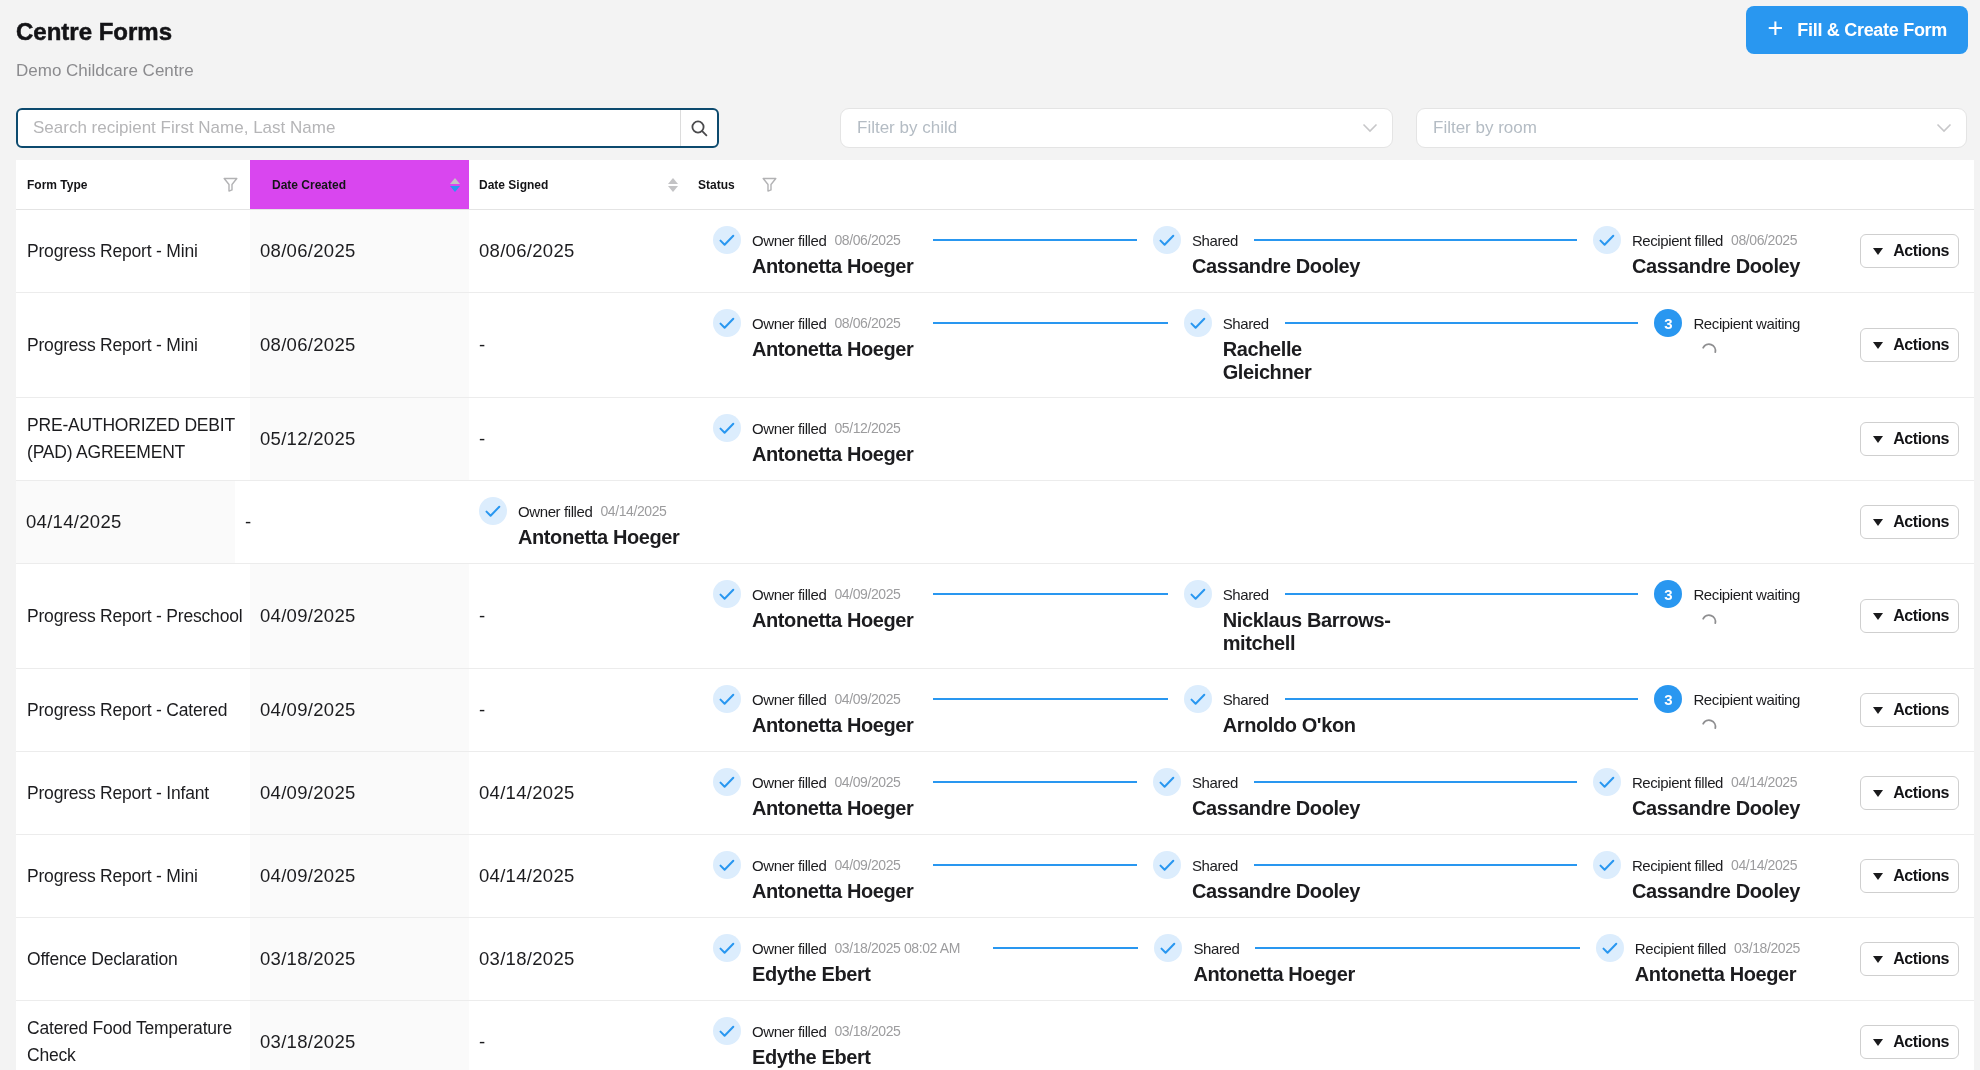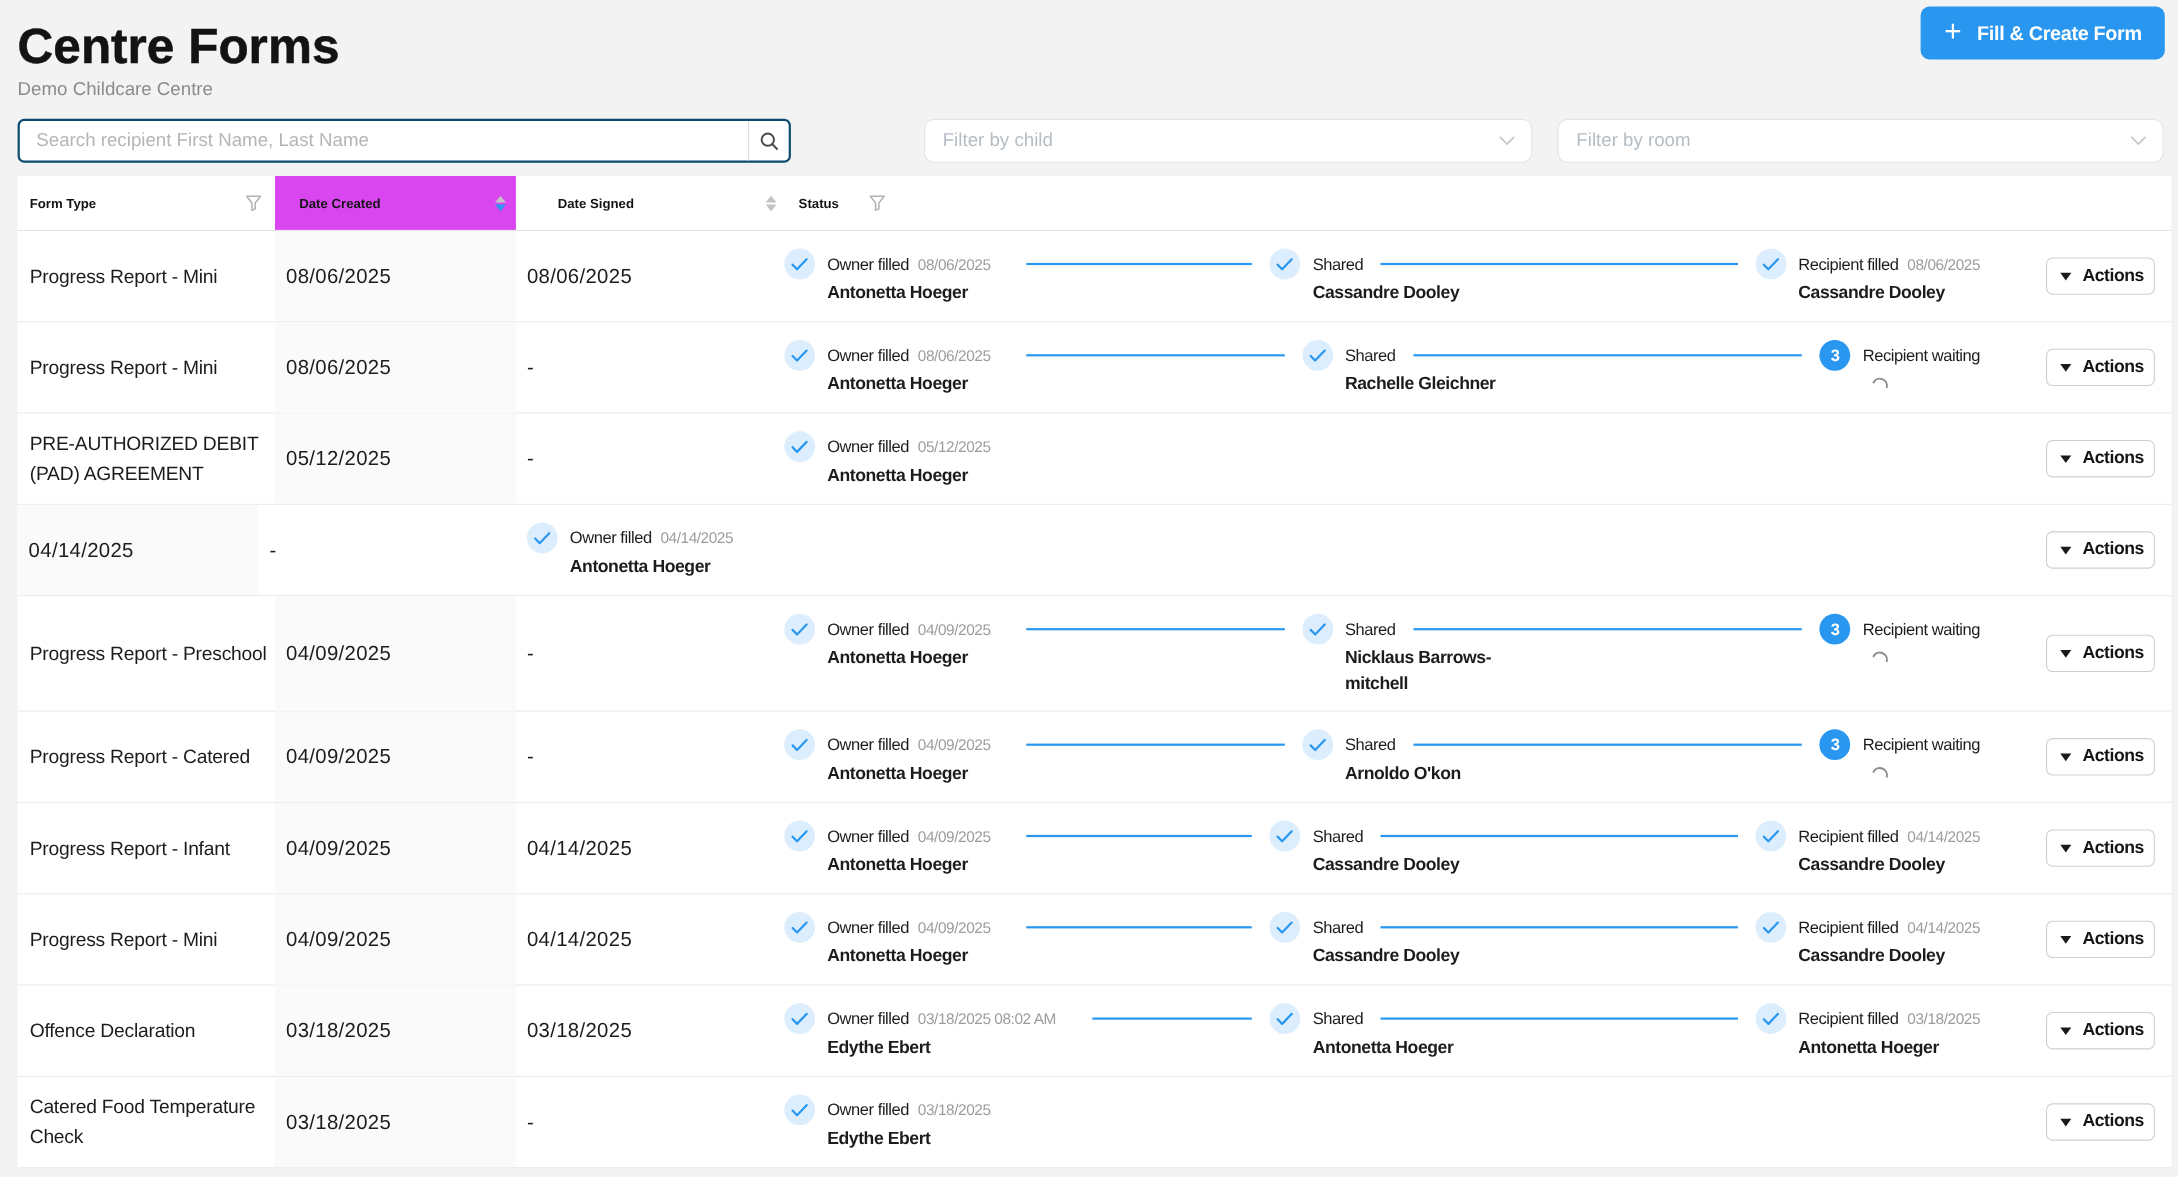--- a/index.html
+++ b/index.html
@@ -15,21 +15,21 @@
   body{
     background:var(--page-bg);
     font-family:"Liberation Sans",sans-serif;
     color:var(--text-dark);
     position:relative;
   }
   .page{position:absolute;inset:0;}
 
   
   .page-header{position:absolute;left:16px;top:6px;right:12px;}
-  .page-title{font-size:45px;font-weight:800;color:#131316;line-height:40px;-webkit-text-stroke:0.5px #131316;margin-top:16px;}
+  .page-title{font-size:24px;font-weight:800;color:#131316;line-height:40px;-webkit-text-stroke:0.5px #131316;margin-top:6px;}
   .page-subtitle{font-size:17px;color:#8b8b8e;margin-top:9px;}
   .create-btn{
     position:absolute;right:0;top:0;height:48px;padding:0 21px 0 22px;
     background:var(--accent);border:none;border-radius:8px;color:#fff;
     font-family:inherit;font-size:18px;font-weight:700;letter-spacing:-0.3px;
     display:flex;align-items:center;gap:14px;cursor:pointer;
   }
   .create-btn .plus{font-size:27px;font-weight:400;line-height:1;margin-top:-3px;letter-spacing:0;}
 
   
@@ -55,21 +55,21 @@
   .select-box .ph{font-size:17px;color:#b4bcc4;}
   .select-child{left:824px;width:553px;}
   .select-room{left:1400px;width:551px;}
 
   
   .forms-table{position:absolute;left:16px;top:160px;width:1958px;background:#fff;}
   .thead{display:flex;height:50px;border-bottom:1px solid #e4e4e4;}
   .th{display:flex;align-items:center;font-size:12px;font-weight:700;color:#141417;}
   .th-formtype{width:234px;padding:0 12px 0 11px;justify-content:space-between;}
   .th-created{width:219px;padding:0 9px 0 22px;justify-content:space-between;background:#d946ef;}
-  .th-signed{width:219px;padding:0 10px 0 10px;justify-content:space-between;margin-left:28px;}
+  .th-signed{width:219px;padding:0 10px 0 10px;justify-content:space-between;}
   .th-status{width:1136px;padding:0 0 0 10px;}
   .th-status .label{margin-right:27px;}
   .th-actions{flex:1;}
 
   .sort-carets{display:flex;flex-direction:column;gap:2px;align-items:center;}
   .caret-up{width:0;height:0;border-left:5px solid transparent;border-right:5px solid transparent;border-bottom:6px solid #c3c3c5;}
   .caret-down{width:0;height:0;border-left:5px solid transparent;border-right:5px solid transparent;border-top:6px solid #c3c3c5;}
   .caret-down.active{border-top-color:var(--accent);}
 
   
@@ -91,21 +91,21 @@
   }
   .step-icon.check{background:var(--accent-light);}
   .step-icon.badge{background:var(--accent);color:#fff;font-size:15px;font-weight:700;}
   .step-content{flex:1;min-width:0;}
   .step.last .step-content{flex:none;}
   .step-title-row{display:flex;align-items:center;height:24px;}
   .step-label{font-size:15px;font-weight:400;color:#1c1c1f;white-space:nowrap;letter-spacing:-0.4px;}
   .step-date{font-size:14px;color:#9c9c9e;margin:0 17px 0 8px;white-space:nowrap;letter-spacing:-0.4px;}
   .step-date:last-child{margin-right:0;}
   .step-tail{flex:1;height:2px;background:var(--accent);margin:0 16px;min-width:20px;}
-  .step-name{font-size:16px;font-weight:700;color:#1c1c1f;line-height:23px;margin-top:3px;max-width:172px;letter-spacing:-0.4px;}
+  .step-name{font-size:20px;font-weight:700;color:#1c1c1f;line-height:23px;margin-top:3px;max-width:172px;letter-spacing:-0.4px;}
   .step-spinner{height:23px;margin-top:3px;display:flex;align-items:center;}
   .step-spinner svg{margin-left:8px;}
 
   .actions-btn{
     height:34px;padding:0 9px 0 12px;background:#fff;border:1px solid #cfcfcf;border-radius:6px;
     font-family:inherit;font-size:16px;font-weight:700;color:#141417;letter-spacing:-0.4px;
     display:flex;align-items:center;gap:10px;cursor:pointer;
   }
   .actions-btn .tri{width:0;height:0;border-left:5.5px solid transparent;border-right:5.5px solid transparent;border-top:7.5px solid #1a1a1c;}
 </style>

